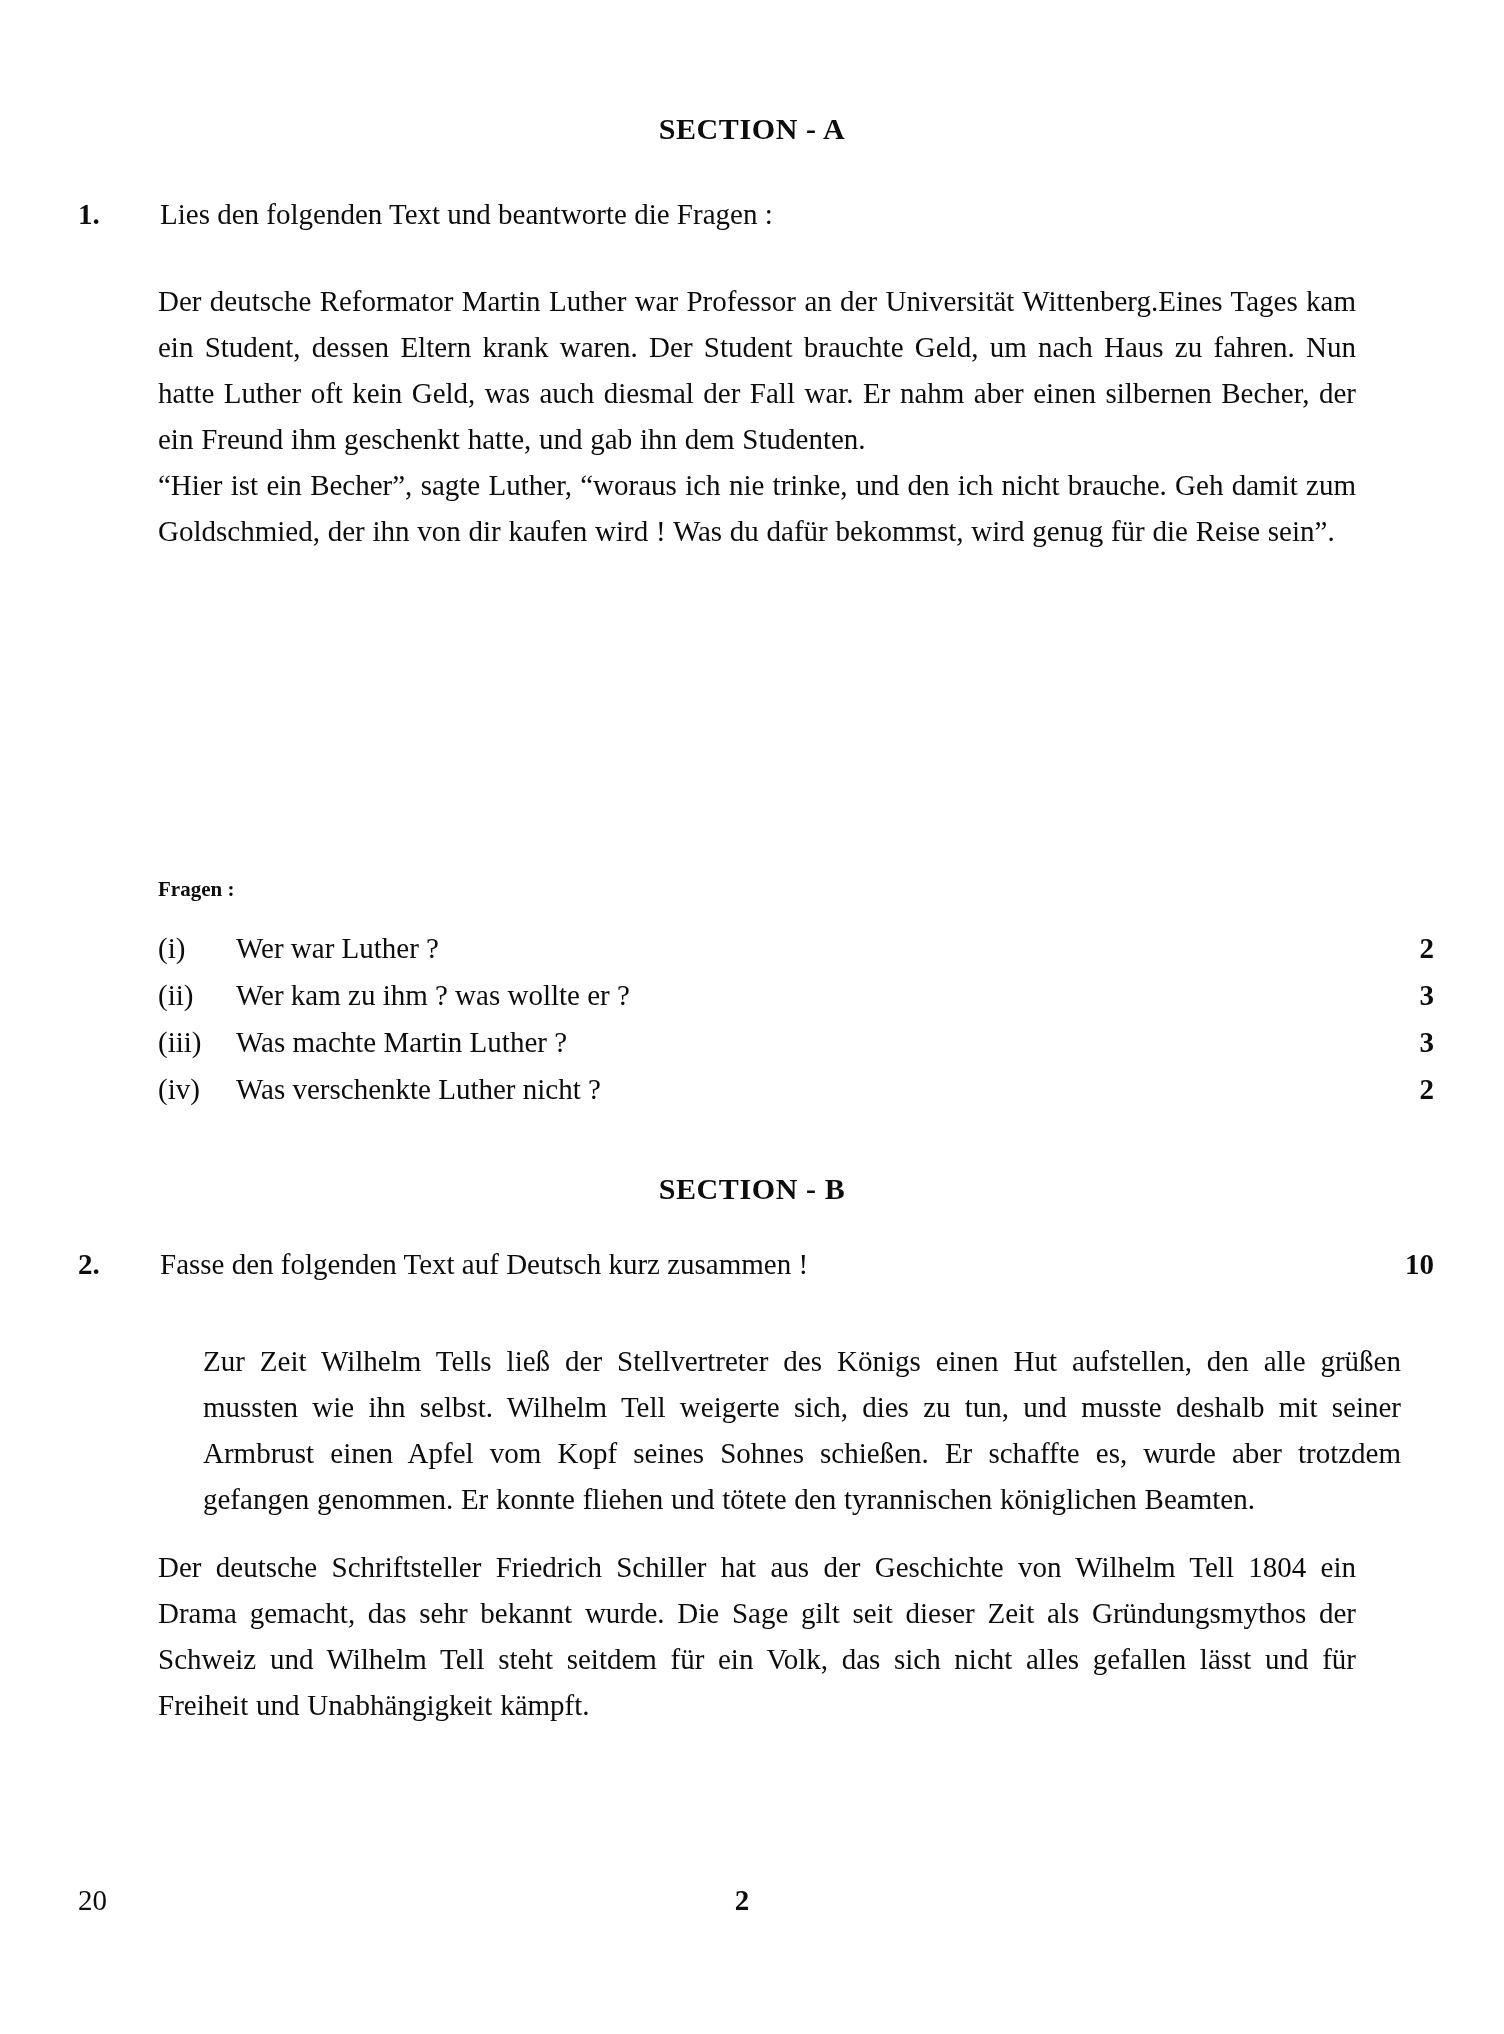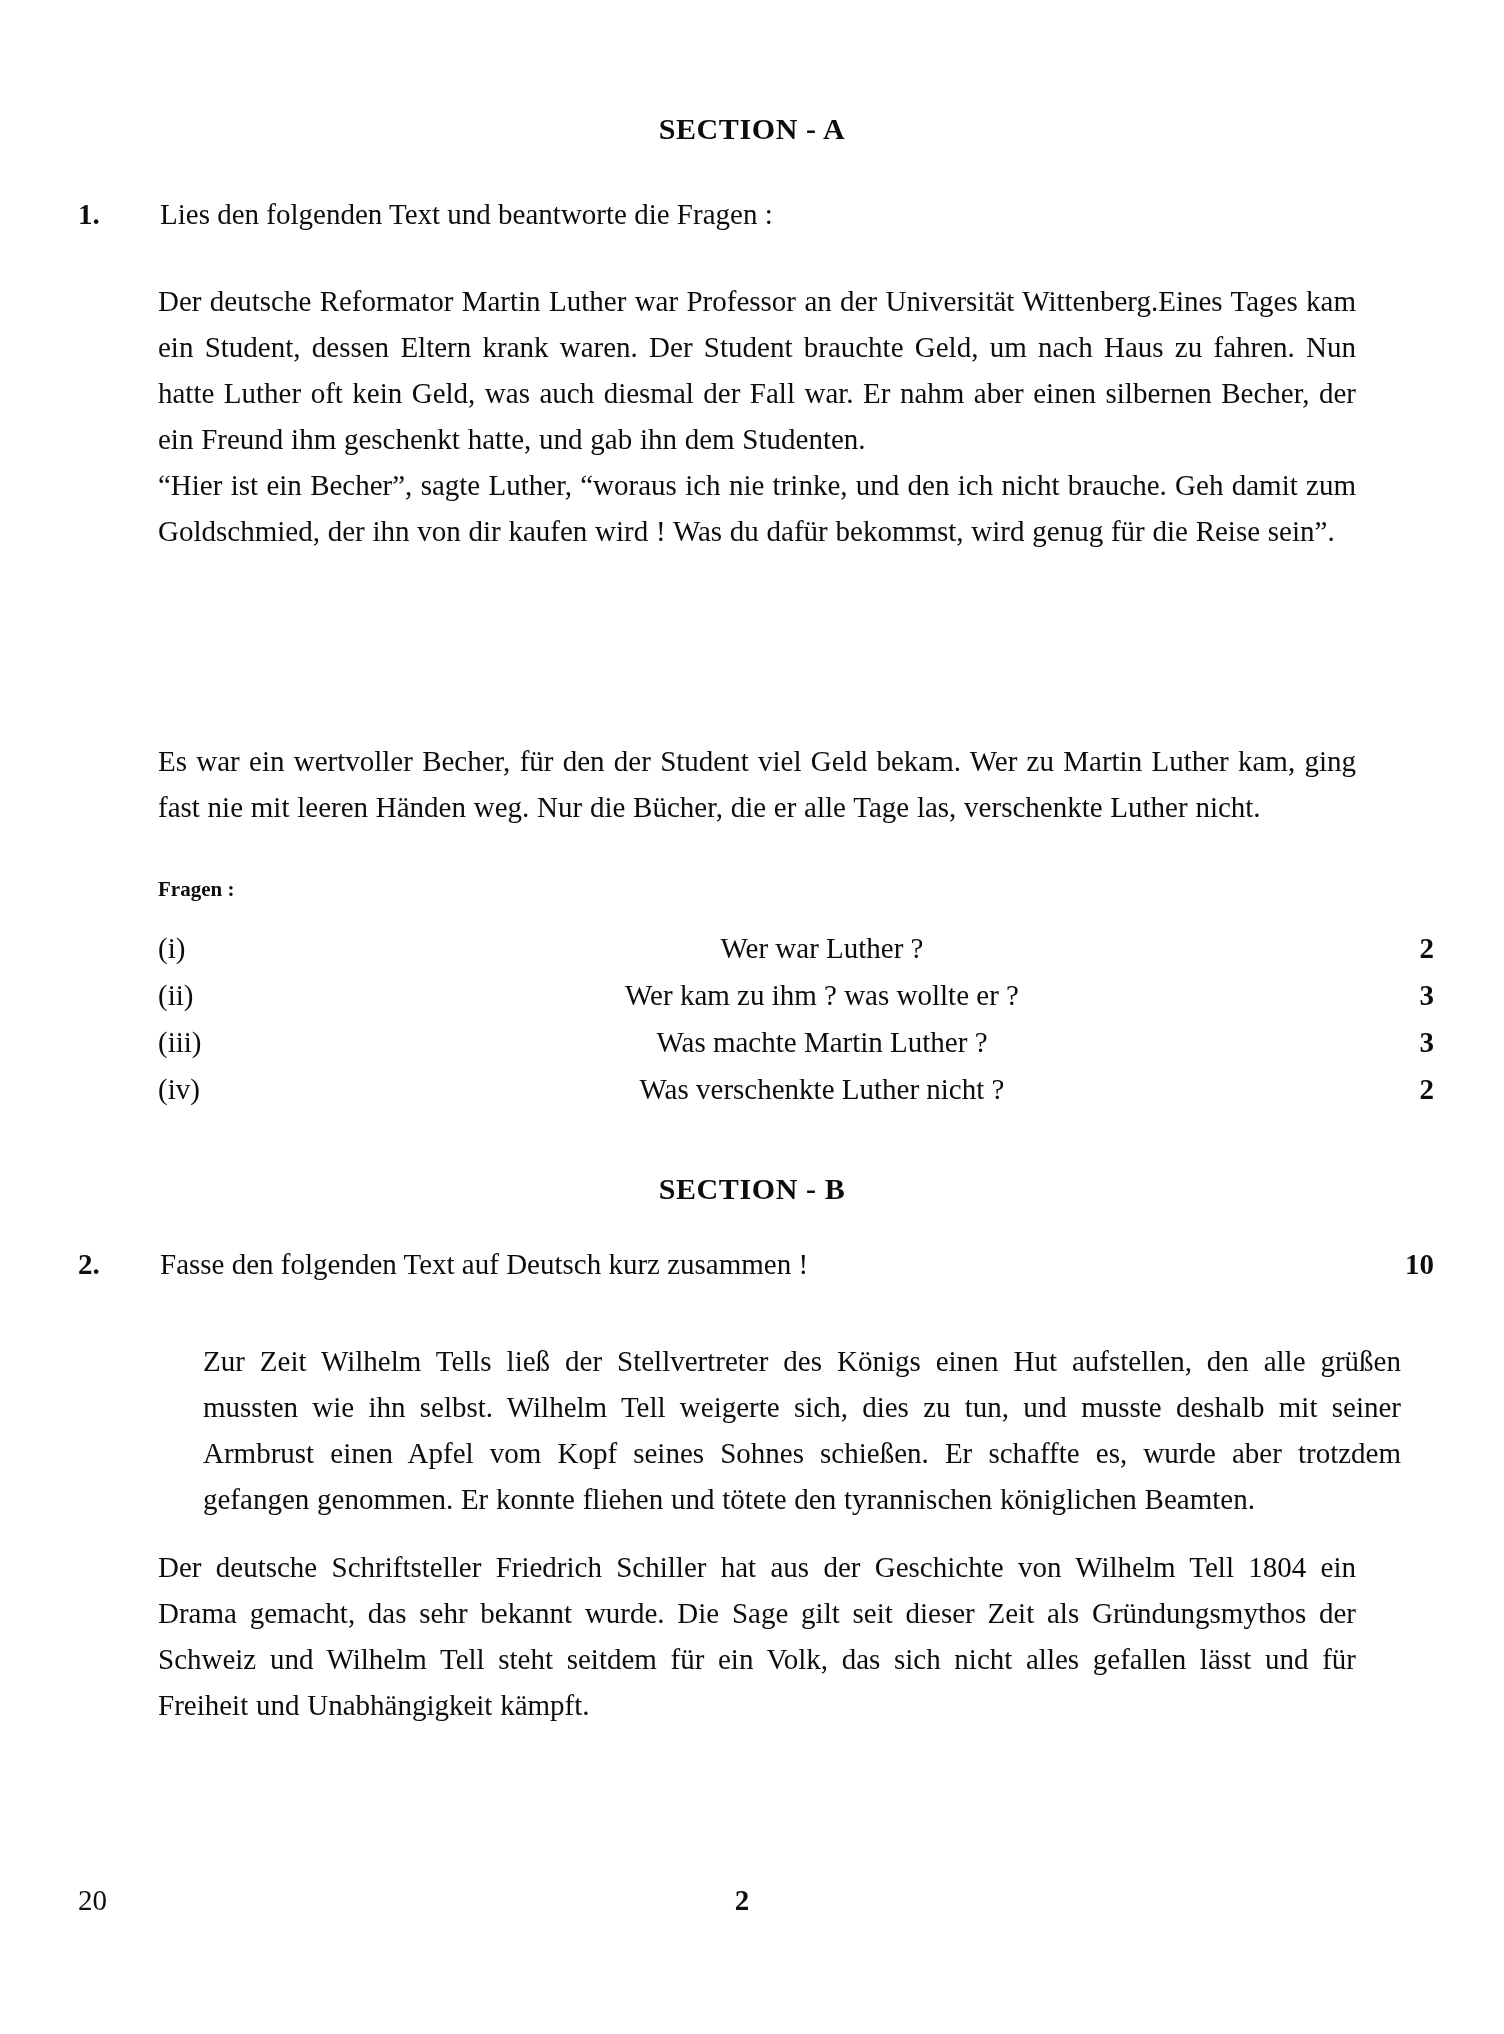--- a/index.html
+++ b/index.html
@@ -101,21 +101,20 @@
     font-size: 29px;
     line-height: 47px;
     height: 47px;
   }
   .sub-roman {
     flex: 0 0 78px;
     width: 78px;
   }
   .sub-text {
     flex: 1 1 auto;
-    text-align: center;
   }
   .sub-marks {
     flex: 0 0 auto;
     font-weight: bold;
     text-align: right;
     min-width: 26px;
   }
 
   
   .footer {
@@ -153,21 +152,20 @@
 
   <div class="qrow" id="q1-row">
     <span class="qnum">1.</span>
     <span class="qtext">Lies den folgenden Text und beantworte die Fragen :</span>
   </div>
 
   <div class="para lastline-left" id="p1">Der deutsche Reformator Martin Luther war Professor an der Universität Wittenberg.Eines Tages kam ein Student, dessen Eltern krank waren.  Der Student brauchte Geld, um nach Haus zu fahren.  Nun hatte Luther oft kein Geld, was auch diesmal der Fall war.  Er nahm aber einen silbernen Becher, der ein Freund ihm geschenkt hatte, und gab ihn dem Studenten.</div>
 
   <div class="para lastline-left" id="p2">“Hier ist ein Becher”, sagte Luther, “woraus ich nie trinke, und den ich nicht brauche.  Geh damit zum Goldschmied, der ihn von dir kaufen wird !  Was du dafür bekommst, wird genug für die Reise sein”.</div>
 
-  <div class="para lastline-left" id="p3">Es war ein wertvoller Becher, für den der Student viel Geld bekam.  Wer zu Martin Luther kam, ging fast nie mit leeren Händen weg.  Nur die Bücher, die er alle Tage las, verschenkte Luther nicht.</div>
 
   <div id="fragen-label">Fragen :</div>
 
   <div class="sub-list">
 
     <div class="sub-item">
       <span class="sub-roman">(i)</span>
       <span class="sub-text">Wer war Luther ?</span>
       <span class="sub-marks">2</span>
     </div>

